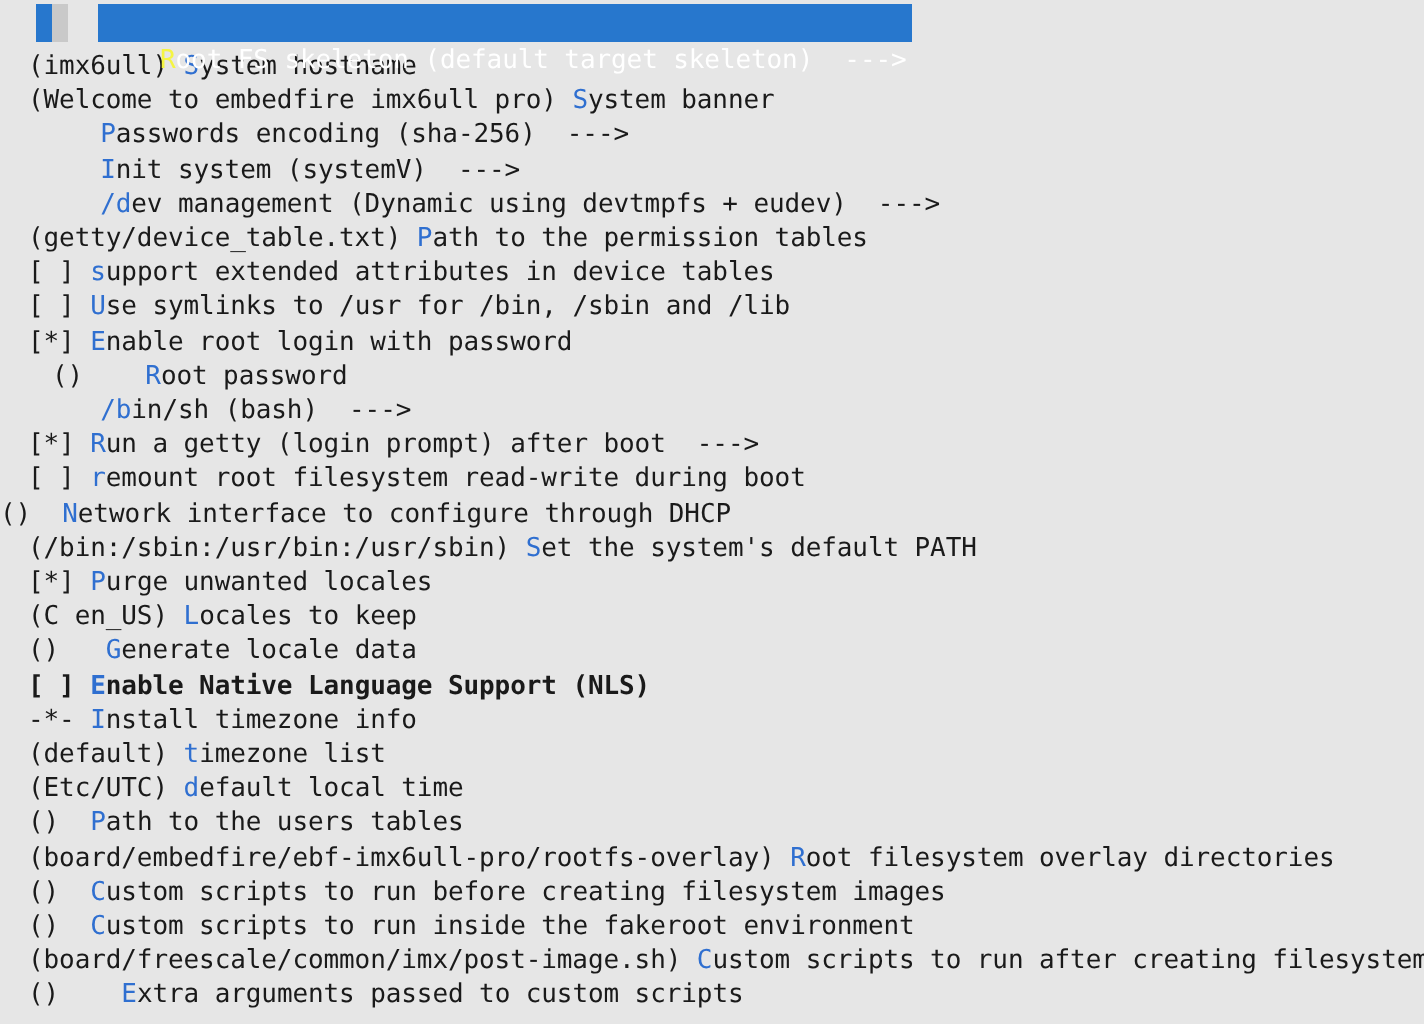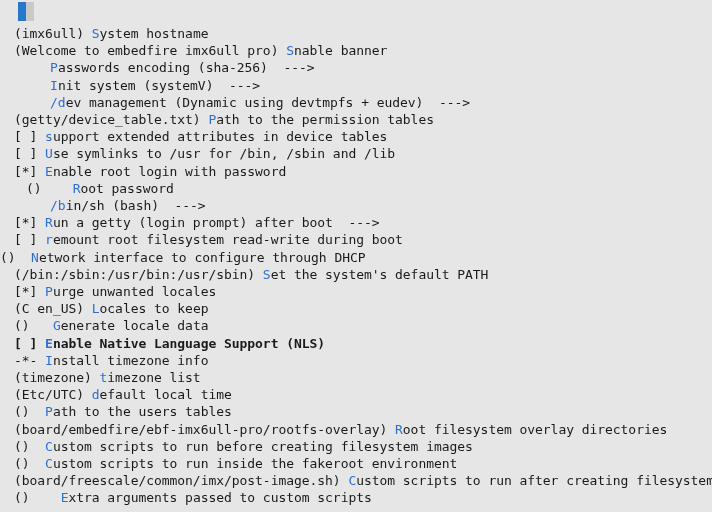--- a/index.html
+++ b/index.html
@@ -65,43 +65,46 @@
   .cursor-bar.gray { left: 26px; width: 8px;  background: #c9c9c9; }
 </style>
 </head>
 <body>
 
 <div id="screen">
 
   <div class="cursor-bar blue"></div>
   <div class="cursor-bar gray"></div>
 
+  <div class="sel" id="selected-row" style="left: 48.88px; top: 2px; padding-right: 3px;">
+    <span class="hot">R</span><span class="white">oot FS skeleton (default target skeleton)  ---&gt;</span>
+  </div>
 
   <div id="rows-container">
       <div class="line" style="left: 14px; top: 25px;"><span class="d txt">(imx6ull) </span><span class="k txt">S</span><span class="d txt">ystem hostname</span></div>
-      <div class="line" style="left: 14px; top: 42.2px;"><span class="d txt">(Welcome to embedfire imx6ull pro) </span><span class="k txt">S</span><span class="d txt">nable banner</span></div>
+      <div class="line" style="left: 14px; top: 42.2px;"><span class="d txt">(Welcome to embedfire imx6ull pro) </span><span class="k txt">S</span><span class="d txt">ystem banner</span></div>
       <div class="line" style="left: 50.1px; top: 59.4px;"><span class="d txt"></span><span class="k txt">P</span><span class="d txt">asswords encoding (sha-256)  ---&gt;</span></div>
       <div class="line" style="left: 50.1px; top: 76.6px;"><span class="d txt"></span><span class="k txt">I</span><span class="d txt">nit system (systemV)  ---&gt;</span></div>
       <div class="line" style="left: 50.1px; top: 93.8px;"><span class="d txt"></span><span class="k txt">/d</span><span class="d txt">ev management (Dynamic using devtmpfs + eudev)  ---&gt;</span></div>
       <div class="line" style="left: 14px; top: 111px;"><span class="d txt">(getty/device_table.txt) </span><span class="k txt">P</span><span class="d txt">ath to the permission tables</span></div>
       <div class="line" style="left: 14px; top: 128.2px;"><span class="d txt">[ ] </span><span class="k txt">s</span><span class="d txt">upport extended attributes in device tables</span></div>
       <div class="line" style="left: 14px; top: 145.4px;"><span class="d txt">[ ] </span><span class="k txt">U</span><span class="d txt">se symlinks to /usr for /bin, /sbin and /lib</span></div>
       <div class="line" style="left: 14px; top: 162.6px;"><span class="d txt">[*] </span><span class="k txt">E</span><span class="d txt">nable root login with password</span></div>
       <div class="line" style="left: 14px; top: 179.8px; margin-left: 12px;"><span class="d txt">()    </span><span class="k txt">R</span><span class="d txt">oot password</span></div>
       <div class="line" style="left: 50.1px; top: 197px;"><span class="d txt"></span><span class="k txt">/b</span><span class="d txt">in/sh (bash)  ---&gt;</span></div>
       <div class="line" style="left: 14px; top: 214.2px;"><span class="d txt">[*] </span><span class="k txt">R</span><span class="d txt">un a getty (login prompt) after boot  ---&gt;</span></div>
       <div class="line" style="left: 14px; top: 231.4px;"><span class="d txt">[ ] </span><span class="k txt">r</span><span class="d txt">emount root filesystem read-write during boot</span></div>
       <div class="line" style="left: 0; top: 248.6px;"><span class="d txt">()  </span><span class="k txt">N</span><span class="d txt">etwork interface to configure through DHCP</span></div>
       <div class="line" style="left: 14px; top: 265.8px;"><span class="d txt">(/bin:/sbin:/usr/bin:/usr/sbin) </span><span class="k txt">S</span><span class="d txt">et the system's default PATH</span></div>
       <div class="line" style="left: 14px; top: 283px;"><span class="d txt">[*] </span><span class="k txt">P</span><span class="d txt">urge unwanted locales</span></div>
       <div class="line" style="left: 14px; top: 300.2px;"><span class="d txt">(C en_US) </span><span class="k txt">L</span><span class="d txt">ocales to keep</span></div>
       <div class="line" style="left: 14px; top: 317.4px;"><span class="d txt">()   </span><span class="k txt">G</span><span class="d txt">enerate locale data</span></div>
       <div class="line" style="left: 14px; top: 334.6px; font-weight: bold;"><span class="d txt">[ ] </span><span class="k txt">E</span><span class="d txt">nable Native Language Support (NLS)</span></div>
       <div class="line" style="left: 14px; top: 351.8px; text-align: right;"><span class="d txt">-*- </span><span class="k txt">I</span><span class="d txt">nstall timezone info</span></div>
-      <div class="line" style="left: 14px; top: 369px;"><span class="d txt">(timezone) </span><span class="k txt">t</span><span class="d txt">imezone list</span></div>
+      <div class="line" style="left: 14px; top: 369px;"><span class="d txt">(default) </span><span class="k txt">t</span><span class="d txt">imezone list</span></div>
       <div class="line" style="left: 14px; top: 386.2px;"><span class="d txt">(Etc/UTC) </span><span class="k txt">d</span><span class="d txt">efault local time</span></div>
       <div class="line" style="left: 14px; top: 403.4px;"><span class="d txt">()  </span><span class="k txt">P</span><span class="d txt">ath to the users tables</span></div>
       <div class="line" style="left: 14px; top: 420.6px;"><span class="d txt">(board/embedfire/ebf-imx6ull-pro/rootfs-overlay) </span><span class="k txt">R</span><span class="d txt">oot filesystem overlay directories</span></div>
       <div class="line" style="left: 14px; top: 437.8px;"><span class="d txt">()  </span><span class="k txt">C</span><span class="d txt">ustom scripts to run before creating filesystem images</span></div>
       <div class="line" style="left: 14px; top: 455px;"><span class="d txt">()  </span><span class="k txt">C</span><span class="d txt">ustom scripts to run inside the fakeroot environment</span></div>
       <div class="line" style="left: 14px; top: 472.2px;"><span class="d txt">(board/freescale/common/imx/post-image.sh) </span><span class="k txt">C</span><span class="d txt">ustom scripts to run after creating filesystem images</span></div>
       <div class="line" style="left: 14px; top: 489.4px;"><span class="d txt">()    </span><span class="k txt">E</span><span class="d txt">xtra arguments passed to custom scripts</span></div>
     </div>
 
 </div>

